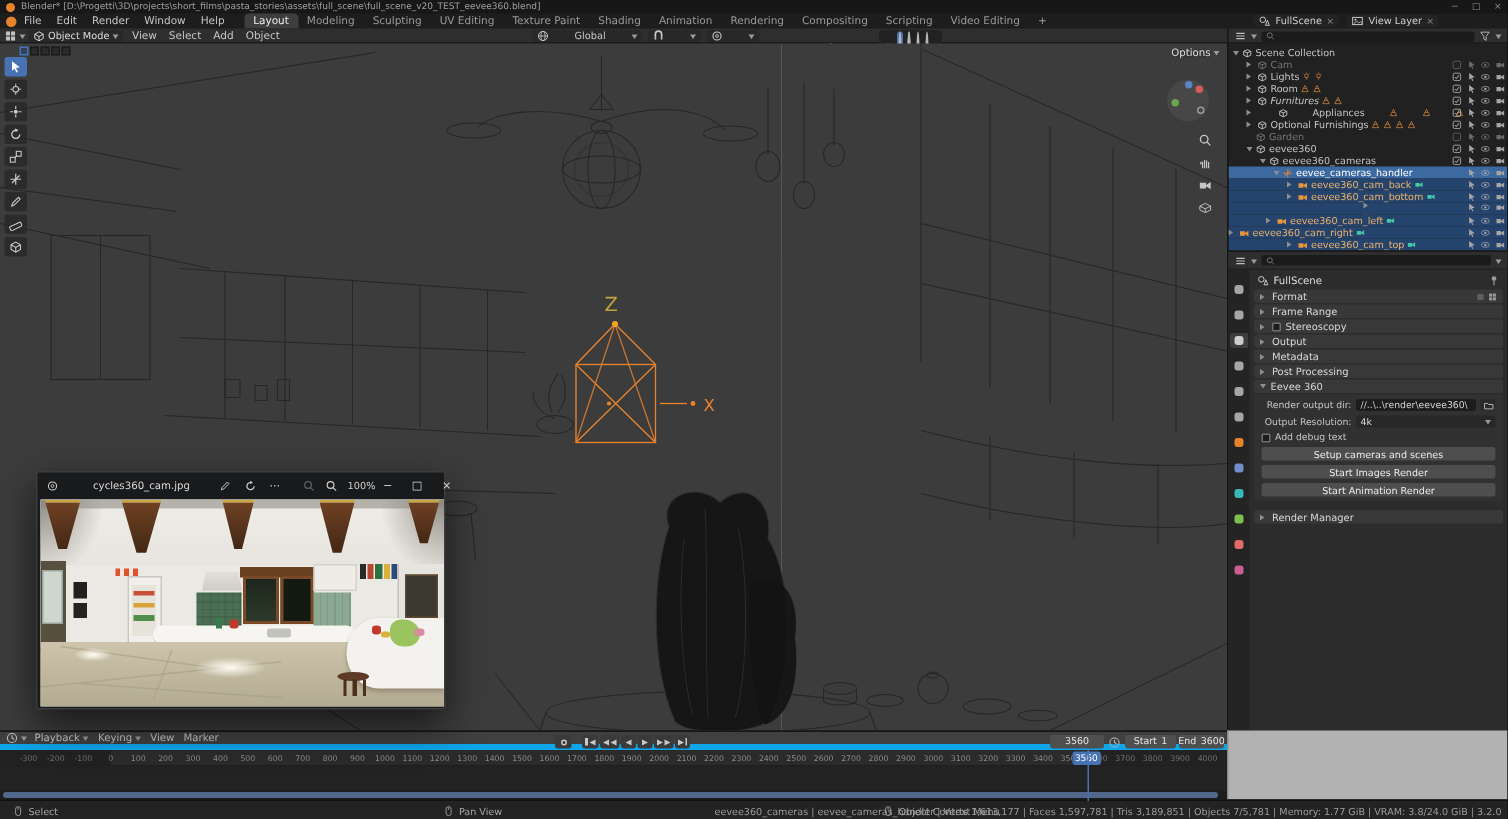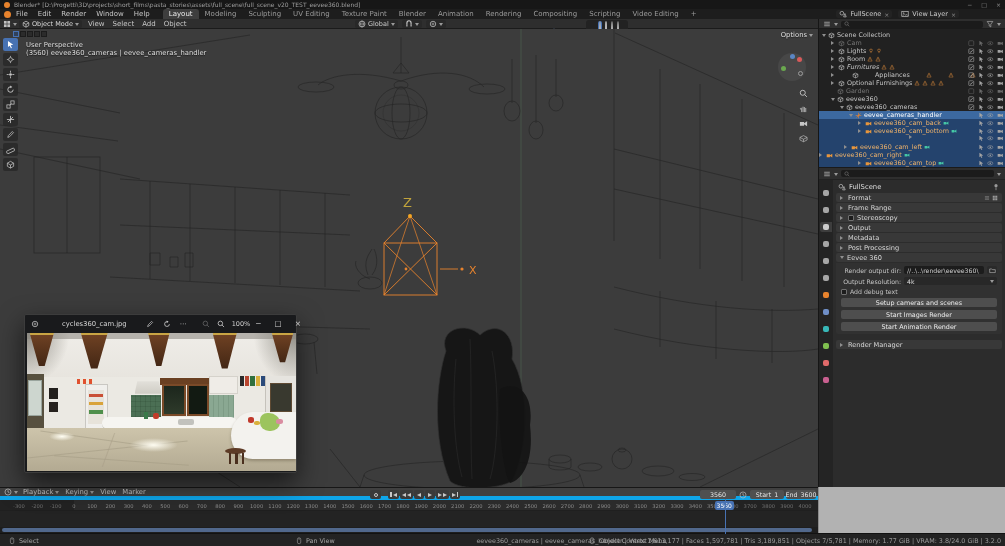--- a/index.html
+++ b/index.html
@@ -20,21 +20,21 @@
   .wtab.active{background:#3e3e3e;color:#ededed}
   .mb-right{position:absolute;right:46px;top:0;height:10px;display:flex;gap:6px;align-items:center}
   .selgrp{display:flex;align-items:center;gap:3px;background:#232323;border-radius:2px;height:8px;padding:0 3px;font-size:6.5px;color:#cecece}
   .selgrp .x{color:#8a8a8a;font-size:6px}
   
   .hdr{position:absolute;left:0;top:19px;width:1005px;height:10px;background:#2e2e2e;border-bottom:1px solid #1b1b1b}
   .vp-hdr{position:absolute;left:0;top:0;width:818px;height:10px;display:flex;align-items:center;gap:2px;padding:0 3px}
   .modebtn{display:flex;align-items:center;gap:2px;background:#282828;border-radius:2px;height:8px;padding:0 3px;font-size:6.5px;color:#dcdcdc}
   .hmenu{padding:0 4px;font-size:7px;color:#c6c6c6}
   .hgrp-mid{position:absolute;left:355px;top:1px;display:flex;gap:4px;align-items:center}
-  .pill{display:flex;align-items:center;gap:2px;background:#282828;border-radius:2px;height:8px;padding:0 3px;font-size:6.5px}
+  .pill{display:flex;align-items:center;gap:17px;background:#282828;border-radius:2px;height:8px;padding:0 3px;font-size:6.5px}
   .hgrp-right{position:absolute;right:190px;top:1px;display:flex;gap:3px;align-items:center}
   .shadegrp{display:flex;align-items:center;background:#222;border-radius:3px;padding:1px 2px;gap:2px}
   .sph{width:6px;height:6px;border-radius:50%;border:1px solid #b5b5b5}
   .sph.wire{background:radial-gradient(circle,#2e436b 30%,transparent 32%),linear-gradient(#283a5c,#283a5c)}
   .sphwrap{border-radius:2px;padding:1px}
   .sphwrap.active{background:#4772b3}
   .sph.solid{background:#c9c9c9}
   .sph.mat{background:linear-gradient(135deg,#c9c9c9 50%,#7d5a8f 50%)}
   .sph.rend{background:linear-gradient(135deg,#fff 20%,#777 90%)}
   .ol-hdr{position:absolute;left:818px;top:0;width:187px;height:10px;display:flex;align-items:center;gap:3px;padding:0 4px;border-left:1px solid #161616}
@@ -275,21 +275,21 @@
         <span class="mi">Render</span>
         <span class="mi">Window</span>
         <span class="mi">Help</span>
       </span>
     <span class="wtabs">
         <span class="wtab active">Layout</span>
         <span class="wtab">Modeling</span>
         <span class="wtab">Sculpting</span>
         <span class="wtab">UV Editing</span>
         <span class="wtab">Texture Paint</span>
-        <span class="wtab">Blender</span>
+        <span class="wtab">Shading</span>
         <span class="wtab">Animation</span>
         <span class="wtab">Rendering</span>
         <span class="wtab">Compositing</span>
         <span class="wtab">Scripting</span>
         <span class="wtab">Video Editing</span>
       </span>
     <span class="wtab">+</span>
     <span class="mb-right">
       <span class="selgrp">
         <svg class="ic" viewBox="0 0 10 10">
@@ -478,24 +478,20 @@
     </svg>
 
     <div class="coltoggles">
       <span class="ct on"></span>
       <span class="ct"></span>
       <span class="ct"></span>
       <span class="ct"></span>
       <span class="ct"></span>
     </div>
 
-    <div class="vp-info">
-      <div>User Perspective</div>
-      <div>(3560) eevee360_cameras | eevee_cameras_handler</div>
-    </div>
 
     <div class="options">
       <span>Options</span>
       <span class="dd"></span>
     </div>
 
     <div class="vtools">
         <div class="vtool active">
           <svg class="ic" viewBox="0 0 10 10" style="width: 9px; height: 9px;">
             <use href="#i-cursor"></use>

